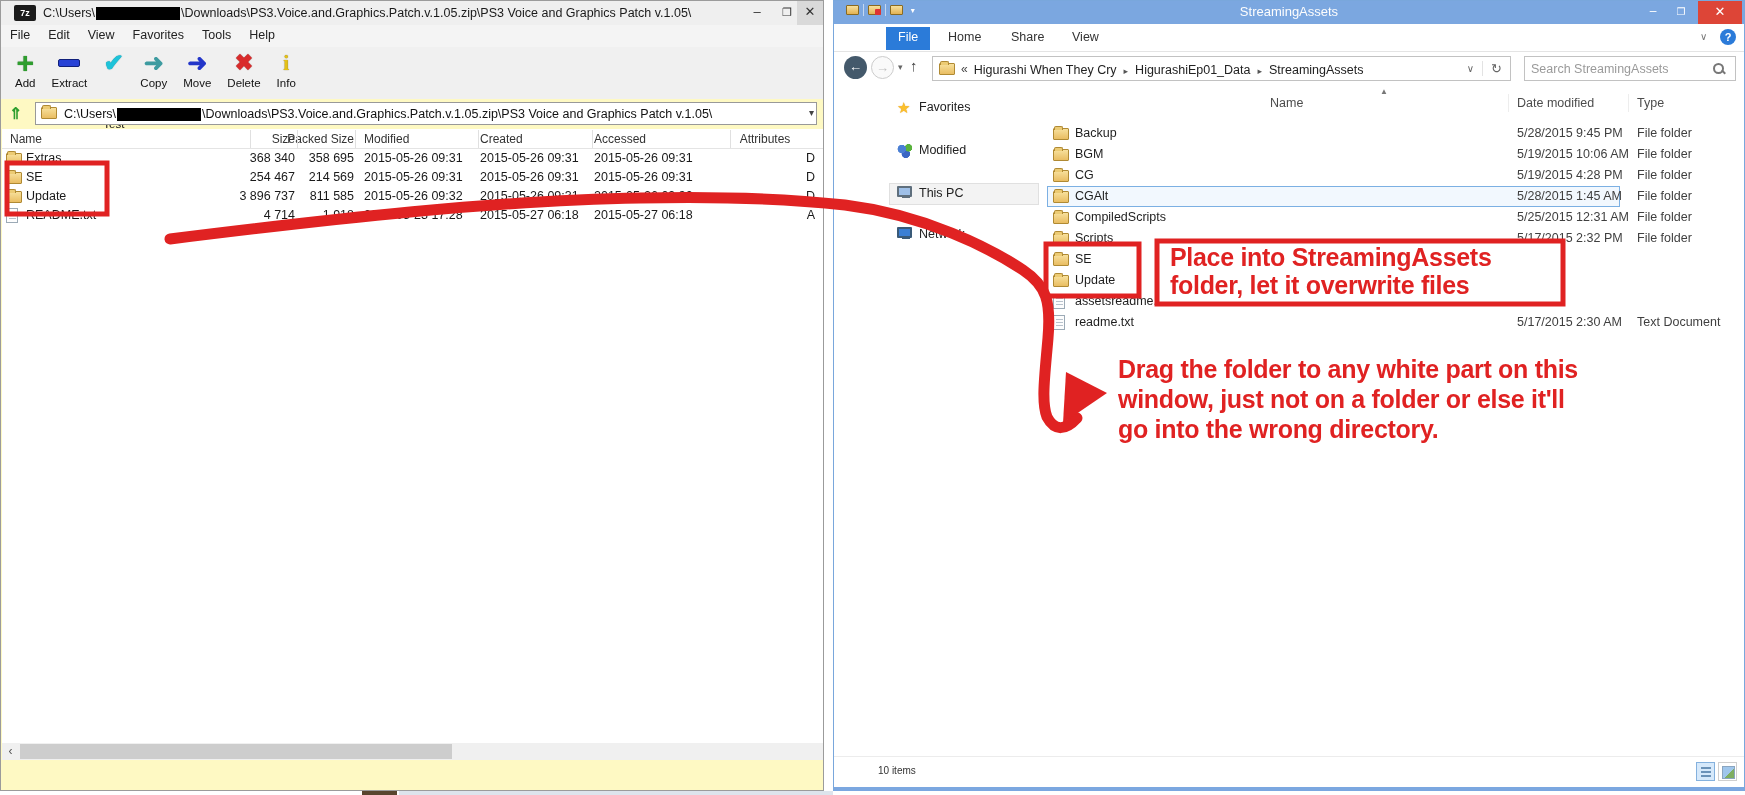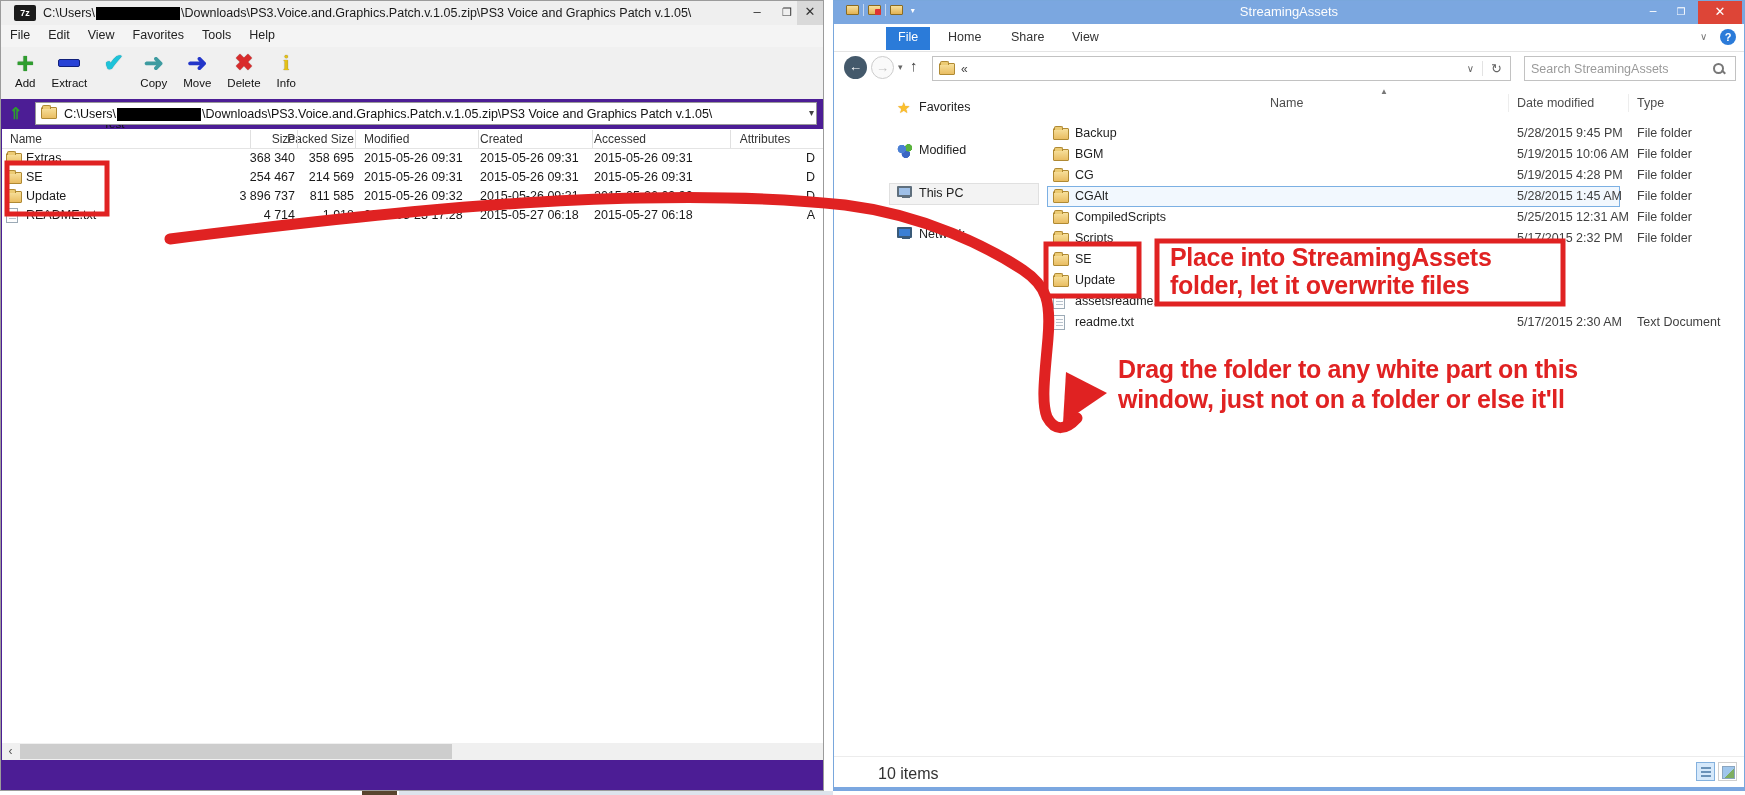--- a/index.html
+++ b/index.html
@@ -4,21 +4,21 @@
 <style>
   * { margin:0; padding:0; box-sizing:border-box; }
   html,body { background:#fff; }
   body { font-family:"Liberation Sans", sans-serif; }
   #canvas { position:relative; width:1745px; height:795px; background:#ffffff; overflow:hidden; }
 
   .abs { position:absolute; }
   .nowrap { white-space:nowrap; }
 
   
-  #zip-win { left:0; top:0; width:824px; height:791px; background:#4c1d95; border:1px solid #9b9b9b; }
+  #zip-win { left:0; top:0; width:824px; height:791px; background:#fef9c3; border:1px solid #9b9b9b; }
   #zip-titlebar { left:0; top:0; width:100%; height:24px; background:#efefef; }
   #zip-appicon { left:13px; top:4px; width:22px; height:16px; background:#1b1b1b; border-radius:2px; color:#fff; font-size:9px; font-weight:bold; text-align:center; line-height:16px; }
   #zip-title { left:42px; top:5px; font-size:12.5px; color:#1a1a1a; width:700px; overflow:hidden; }
   .redact { display:inline-block; width:84px; height:13px; background:#000; vertical-align:middle; margin:0 1px; }
   .capbtn { top:0; height:24px; text-align:center; line-height:22px; font-size:13px; color:#333; }
   #zip-min { left:744px; width:24px; }
   #zip-max { left:774px; width:24px; font-size:11px; }
   #zip-close { left:796px; width:26px; background:#d9d9d9; }
   #zip-menubar { left:0; top:24px; width:100%; height:22px; background:#f4f4f4; }
   .zmenu-item { display:inline-block; padding:3px 9px; font-size:12.5px; color:#222; }
@@ -102,21 +102,21 @@
   .icon-net:after { content:""; position:absolute; left:3px; bottom:-3px; width:8px; height:2px; background:#3a5a78; }
   #exp-list { left:206px; top:85px; width:704px; height:670px; }
   .ehead { top:10px; font-size:12.5px; color:#4c4c4c; }
   #exp-sort-caret { left:340px; top:1px; font-size:8px; color:#777; }
   .ehsep { top:8px; width:1px; height:18px; background:#ededed; }
   .erow { left:0; width:100%; height:21px;text-decoration:underline; }
   .ecell { top:3px; font-size:12.5px; overflow:hidden; }
   .ecell.name { color:#1e1e1e; }
   .ecell.meta { color:#3f3f3f; }
   #exp-statusbar { left:0; top:755px; width:910px; height:31px; background:#fff; border-top:1px solid #ececec; }
-  #exp-status-text { left:44px; top:8px; font-size:16px; color:#333; }
+  #exp-status-text { left:44px; top:8px; font-size:10px; color:#333; }
   #exp-view-details { left:862px; top:5px; width:19px; height:19px; background:#d6e9fb; border:1px solid #84b1de; }
   #exp-view-details:before { content:""; position:absolute; left:4px; top:4px; width:10px; height:10px;
       background:repeating-linear-gradient(#6b92b8 0 2px, rgba(0,0,0,0) 2px 4px); }
   #exp-view-thumbs { left:884px; top:5px; width:19px; height:19px; border:1px solid #cfcfcf; background:#fff; }
   #exp-view-thumbs:before { content:""; position:absolute; left:3px; top:3px; width:11px; height:11px; background:linear-gradient(135deg,#9fc6ec 0 55%, #7fae62 55%); border:1px solid #8aa5c0; }
   #exp-bottom-strip { left:0; top:786px; width:910px; height:4px; background:#7ba7e0; }
 
   
   .fold { position:absolute; width:16px; height:12px; background:linear-gradient(#f7e09c,#e9bd62); border:1px solid #b08a33; border-radius:1px; }
   .fold:before { content:""; position:absolute; top:-3px; left:0px; width:7px; height:3px; background:#eccb74; border:1px solid #b08a33; border-bottom:none; border-radius:2px 2px 0 0; }
@@ -290,20 +290,21 @@
         <div class="abs etab" style="left: 226px;">View</div>
       </div>
     <div class="abs" id="exp-addr-row">
       <div class="abs" id="exp-back">←</div>
       <div class="abs" id="exp-fwd">→</div>
       <div class="abs" id="exp-recent-drop">▾</div>
       <div class="abs" id="exp-up">↑</div>
       <div class="abs" id="exp-addressbox">
         <span class="fold" id="exp-addr-folder" style="position:relative;display:inline-block;"></span>
         <span id="exp-addr-chevl">«</span>
+        <span id="exp-crumbs"><span class="crumbtxt">Higurashi When They Cry</span><span class="crumbsep">▸</span><span class="crumbtxt">HigurashiEp01_Data</span><span class="crumbsep">▸</span><span class="crumbtxt">StreamingAssets</span></span>
         <span id="exp-addr-spacer"></span>
         <span id="exp-addr-drop">∨</span>
         <span id="exp-addr-refresh">↻</span>
       </div>
       <div class="abs" id="exp-searchbox">
         <input id="exp-search-input" placeholder="Search StreamingAssets" style="">
         <span class="mag"></span>
       </div>
     </div>
     <div class="abs" id="exp-sidebar">
@@ -424,14 +425,15 @@
       <path d="M 170 239 C 330 219 500 200 640 198 C 730 196 790 199 845 205 C 925 215 990 248 1023 270 C 1047 286 1051 302 1048 338 C 1045 374 1041 402 1047 417 C 1055 432 1066 430 1077 418" fill="none" stroke="#e02222" stroke-width="11" stroke-linecap="round"></path>
       <polygon points="1066,372 1107,393 1063,423" fill="#e02222"></polygon>
       <rect x="7" y="163" width="100" height="51" fill="none" stroke="#e02222" stroke-width="5"></rect>
       <rect x="1046" y="244" width="93" height="52" fill="none" stroke="#e02222" stroke-width="5"></rect>
       <rect x="1157" y="241" width="406" height="63" fill="#ffffff" stroke="#e02222" stroke-width="5"></rect>
     </svg>
     <div class="anno-text" style="left:1170px; top:243px;">Place into StreamingAssets</div>
     <div class="anno-text" style="left:1170px; top:271px;">folder, let it overwrite files</div>
     <div class="anno-text" style="left:1118px; top:385px;">window, just not on a folder or else it'll</div>
     <div class="anno-text" style="left:1118px; top:355px;">Drag the folder to any white part on this</div>
+    <div class="anno-text" style="left:1118px; top:415px;">go into the wrong directory.</div>
   </div>
 </div>
 
 </body></html>

